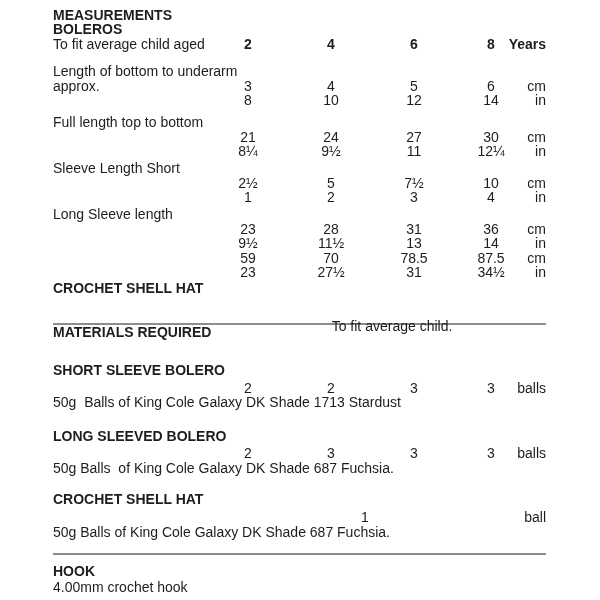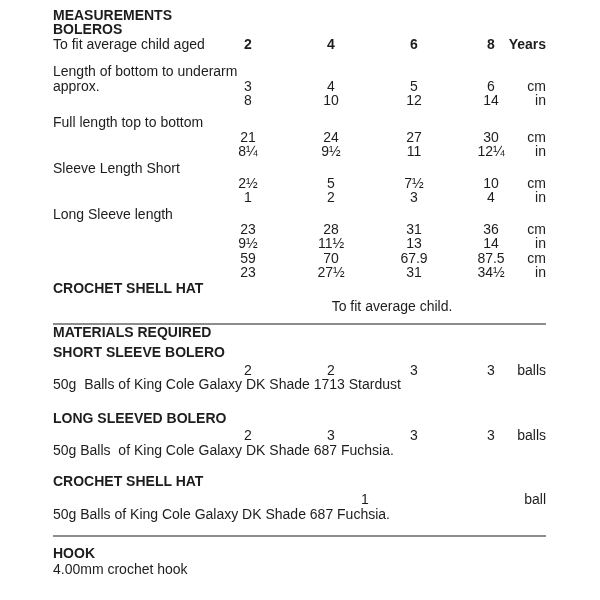--- a/index.html
+++ b/index.html
@@ -12,21 +12,21 @@
     font-size:14px;
     overflow:hidden;
     box-sizing:border-box;
     padding-top:8px;
   }
   .r{position:relative;height:14px;line-height:14px;margin-left:53px;width:493px;}
   .lbl{position:absolute;left:0;white-space:nowrap;}
   .c1,.c2,.c3,.c4{position:absolute;width:80px;text-align:center;}
   .c1{left:155px}.c2{left:238px}.c3{left:321px}.c4{left:398px}
   .chat{position:absolute;left:272px;width:80px;text-align:center;}
-  .cfit{position:absolute;left:259px;width:160px;text-align:center;}
+  .cfit{position:absolute;left:259px;width:160px;text-align:center;margin-top:20px;}
   .unit{position:absolute;right:0;text-align:left;white-space:nowrap;}
   .b{font-weight:bold;}
   .desc .lbl{white-space:pre-wrap;}
   .rule{height:2px;background:#8d8d8d;margin-left:53px;width:493px;}
 </style>
 </head>
 <body>
 
 <div class="page">
 
@@ -115,21 +115,21 @@
     <span class="c1">9½</span>
     <span class="c2">11½</span>
     <span class="c3">13</span>
     <span class="c4">14</span>
     <span class="unit">in</span>
   </div>
 
   <div class="r" style="margin-top:1px">
     <span class="c1">59</span>
     <span class="c2">70</span>
-    <span class="c3">67.9</span>
+    <span class="c3">78.5</span>
     <span class="c4">87.5</span>
     <span class="unit">cm</span>
   </div>
   <div class="r">
     <span class="c1">23</span>
     <span class="c2">27½</span>
     <span class="c3">31</span>
     <span class="c4">34½</span>
     <span class="unit">in</span>
   </div>
@@ -140,21 +140,21 @@
   <div class="r" style="margin-top:4px">
     <span class="cfit">To fit average child.</span>
   </div>
 
   <div class="rule" style="margin-top:10px"></div>
 
   <div class="r b" style="">
     <span class="lbl">MATERIALS REQUIRED</span>
   </div>
 
-  <div class="r b" style="margin-top:6px">
+  <div class="r b" style="margin-top:24px">
     <span class="lbl">SHORT SLEEVE BOLERO</span>
   </div>
   <div class="r" style="margin-top:4px">
     <span class="c1">2</span>
     <span class="c2">2</span>
     <span class="c3">3</span>
     <span class="c4">3</span>
     <span class="unit">balls</span>
   </div>
   <div class="r desc">

